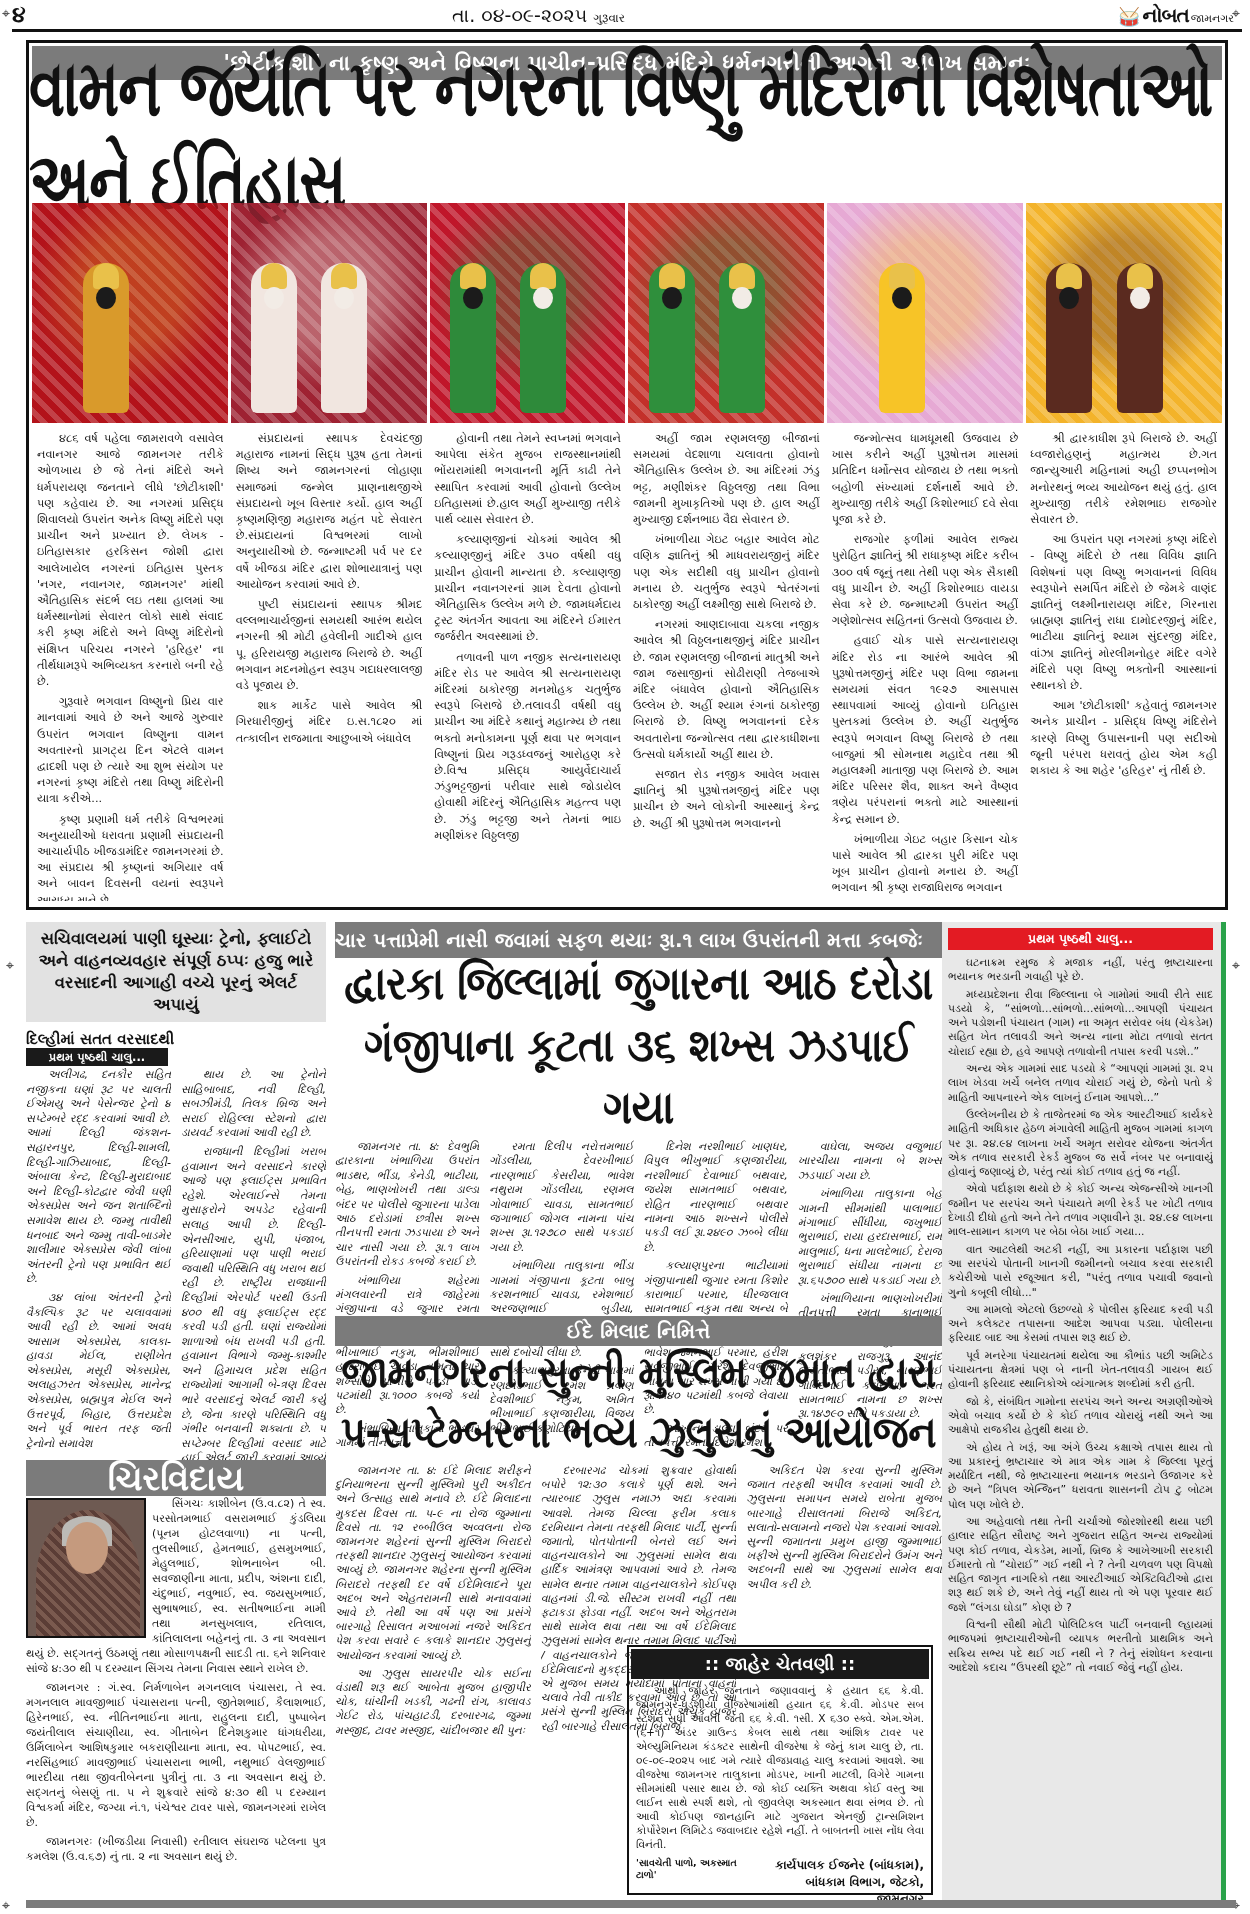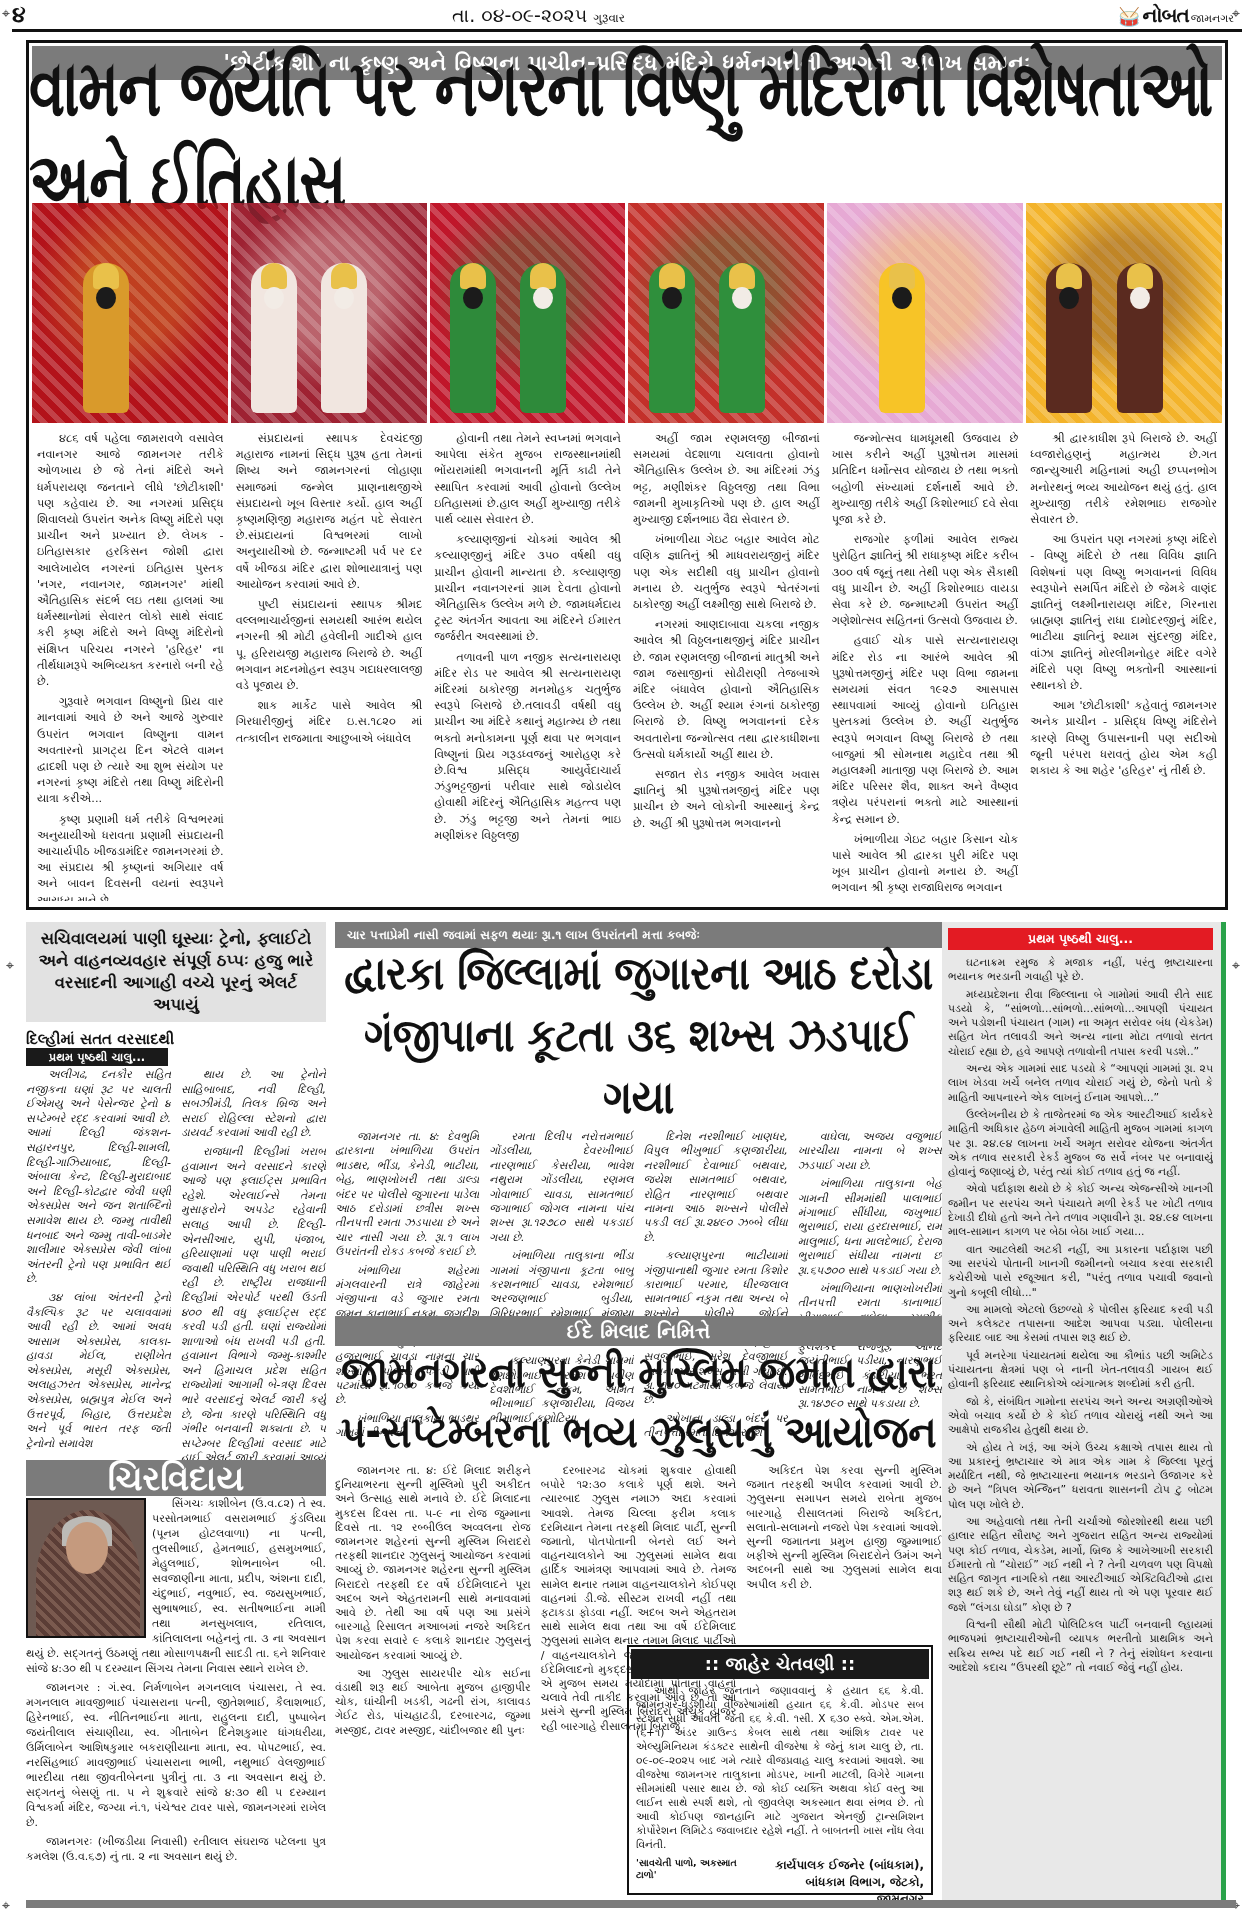--- a/index.html
+++ b/index.html
@@ -32,36 +32,36 @@
   
   .left-story { position: absolute; left: 26px; top: 922px; width: 300px; height: 530px; }
   .gray-head { background: #e2e2e2; font-weight: bold; font-size: 16.5px; line-height: 22px; text-align: center; padding: 6px 4px; }
   .sub-head { font-weight: bold; font-size: 15px; margin-top: 8px; }
   .black-tag { background: #1a1a1a; color: #fff; font-size: 11.5px; font-weight: bold; text-align: center; padding: 2px 0; width: 142px; }
   .two-col { display: grid; grid-template-columns: 1fr 1fr; column-gap: 10px; margin-top: 2px; }
   .two-col .col { font-size: 11px; line-height: 14.6px; font-style: italic; }
 
   
   .center-story { position: absolute; left: 335px; top: 922px; width: 607px; height: 470px; }
-  .gray-bar { background: #7b7b7b; color: #fff; font-weight: bold; font-size: 12px; padding: 6px 12px; }
+  .gray-bar { background: #7b7b7b; color: #fff; font-weight: bold; font-size: 20px; padding: 6px 0; }
   .big-head { font-size: 40px; font-weight: 900; text-align: center; line-height: 54px; transform: scaleY(1.15); margin-top: 6px; letter-spacing: -0.5px; }
   .four-col { display: grid; grid-template-columns: repeat(4, 1fr); column-gap: 10px; margin-top: 14px; }
   .four-col .col { font-size: 11px; line-height: 14.4px; font-style: italic; }
 
   
   .right-col { position: absolute; left: 942px; top: 922px; width: 284px; height: 980px; background: #e8e8e8; border-right: 5px solid #2aa24a; padding: 6px 8px 0 6px; }
   .red-tag { background: #e31b23; color: #fff; font-weight: bold; text-align: center; font-size: 12.5px; padding: 3px 0; }
   .right-col .col { font-size: 10.8px; line-height: 14.3px; margin-top: 6px; height: 940px; }
   .right-col .col p { text-indent: 18px; margin-bottom: 3px; }
 
   
   .milad { position: absolute; left: 335px; top: 1316px; width: 607px; height: 505px; }
   .milad .big-head { font-size: 38px; line-height: 52px; margin-top: 4px; }
   .three-col { display: grid; grid-template-columns: 1fr 1fr 1fr; column-gap: 10px; margin-top: 10px; }
-  .three-col .col { font-size: 11px; line-height: 14.2px; }
+  .three-col .col { font-size: 11px; line-height: 14.2px; font-style: italic; }
 
   .notice { position: absolute; left: 627px; top: 1645px; width: 306px; height: 250px; border: 2px solid #111; padding: 2px; }
   .notice .nhead { background: #1a1a1a; color: #fff; font-weight: bold; font-size: 18px; text-align: center; padding: 4px 0; }
   .notice .nbody { font-size: 10.6px; line-height: 14px; padding: 4px 5px; text-align: justify; }
   .notice .nbody p { text-indent: 18px; }
   .notice .nfoot { display: flex; justify-content: space-between; align-items: flex-start; padding: 2px 5px; }
   .notice .slogan { font-size: 9.5px; font-weight: bold; }
   .notice .sign { font-size: 12px; font-weight: bold; text-align: right; line-height: 17px; }
 
   

